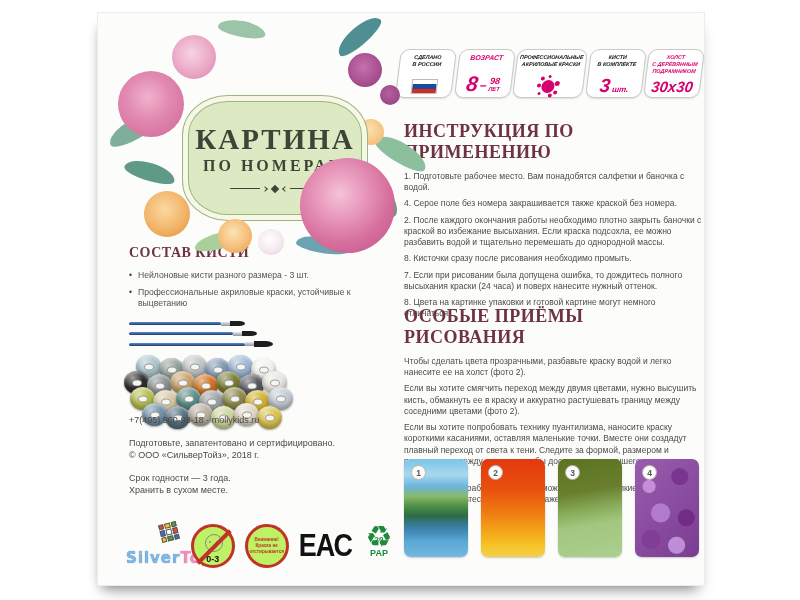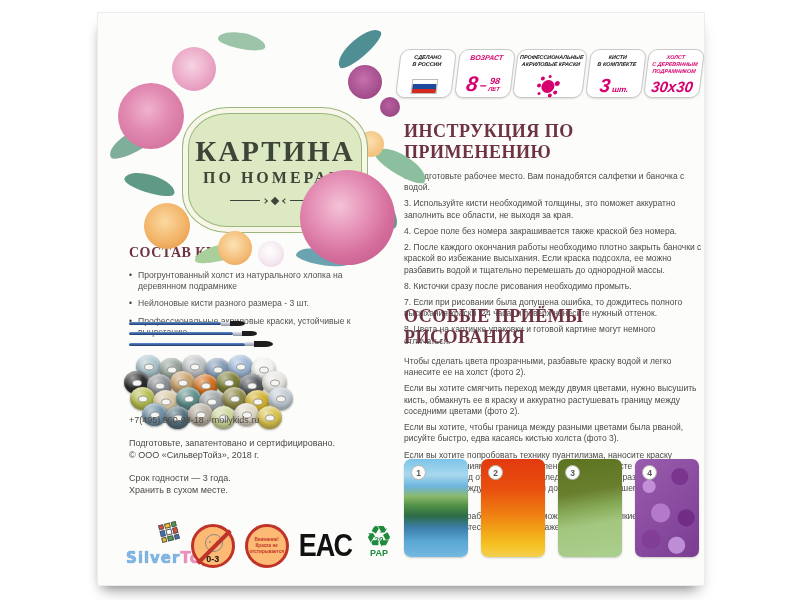--- a/index.html
+++ b/index.html
@@ -13,21 +13,21 @@
   html,body{width:800px;height:600px;}
   body{background:#ffffff;font-family:"Liberation Sans",sans-serif;position:relative;overflow:hidden;}
   .stage{position:absolute;inset:0;}
   .card{
     position:absolute;left:97px;top:12px;width:608px;height:574px;
     background:#fcfcfa;border:1px solid #ececea;
     box-shadow:0 10px 14px -6px rgba(0,0,0,.35), -4px 8px 10px -8px rgba(0,0,0,.25);
   }
 
   
-  .emblem{position:absolute;left:12px;top:22px;width:300px;height:235px;}
+  .emblem{position:absolute;left:12px;top:10px;width:300px;height:235px;}
   .frame{
     position:absolute;left:72px;top:72px;width:186px;height:126px;
     background:#f7f6e9;border:1.5px solid var(--frame-green);
     border-radius:46px 46px 46px 46px / 40px 40px 40px 40px;
     padding:5px;z-index:5;
   }
   .frame-inner{
     width:100%;height:100%;background:var(--frame-fill);
     border:1px solid var(--frame-green);
     border-radius:40px 40px 40px 40px / 34px 34px 34px 34px;
@@ -100,21 +100,21 @@
 
   .marks{position:absolute;left:28px;top:505px;width:270px;height:56px;display:flex;align-items:center;gap:10px;}
   .brandlogo{position:relative;width:92px;height:50px;}
   .brandlogo .cube{position:absolute;left:34px;top:2px;width:18px;height:18px;transform:rotate(-14deg);
     display:grid;grid-template-columns:repeat(3,1fr);grid-template-rows:repeat(3,1fr);gap:1px;}
   .brandlogo .cube i{display:block;border:0.5px solid #555;}
   .brandword{position:absolute;bottom:4px;left:0;width:100%;text-align:center;
     font-family:"DejaVu Sans",sans-serif;font-weight:bold;font-size:15px;letter-spacing:1px;}
   .brandword .w1{color:#7db8e8;text-shadow:0 0 1px #2f62a6;}
   .brandword .w2{color:#eb90c0;text-shadow:0 0 1px #b8488a;}
-  .sign{position:relative;width:44px;height:44px;border:3.5px solid #bf3328;border-radius:50%;background:#fdba74;flex:none;}
+  .sign{position:relative;width:44px;height:44px;border:3.5px solid #bf3328;border-radius:50%;background:#bef264;flex:none;}
   .sign .bar{position:absolute;left:-3px;top:18px;width:46px;height:4px;background:#bf3328;transform:rotate(-45deg);}
   .sign .face{position:absolute;left:11px;top:7px;width:18px;height:18px;border-radius:50%;border:1.5px solid #8a8a8a;}
   .sign .face::before{content:"";position:absolute;left:3px;top:6px;width:2px;height:2px;background:#8a8a8a;border-radius:50%;box-shadow:7px 0 0 #8a8a8a;}
   .sign .agetext{position:absolute;left:0;right:0;bottom:1px;text-align:center;font-size:9px;font-weight:bold;color:#111;background:transparent;}
   .sign.warn{display:flex;flex-direction:column;align-items:center;justify-content:center;}
   .sign.warn .wl{font-size:4.6px;line-height:1.25;color:#bf3328;font-weight:bold;text-align:center;}
   .eac{font-family:"Liberation Sans",sans-serif;font-weight:bold;font-size:27px;color:#111;
     letter-spacing:-1px;transform:scaleY(1.15);flex:none;}
   .recycle{position:relative;width:34px;height:48px;flex:none;text-align:center;}
   .recycle .tri{font-size:30px;line-height:1;color:#1e8a3c;}
@@ -200,21 +200,20 @@
       <div class="fl peach1"></div>
       <div class="fl peach2"></div>
       <div class="fl white1"></div>
       <div class="leaf leaf5"></div>
       <div class="leaf leaf6"></div>
     </div>
 
     <div class="kit">
       <h2 class="h-serif">СОСТАВ КИСТИ</h2>
       <ul>
-        <li>Прогрунтованный холст из натурального хлопка на деревянном подрамнике</li>
         <li>Нейлоновые кисти разного размера - 3 шт.</li>
         <li>Профессиональные акриловые краски, устойчивые к выцветанию</li>
       </ul>
     </div>
 
     <div class="brushes">
       <div class="brush">
           <div class="handle" style="width:92px"></div>
           <div class="ferrule"></div>
           <div class="tip"></div>
@@ -403,33 +402,31 @@
           <div class="tl mag">С ДЕРЕВЯННЫМ</div>
           <div class="tl mag">ПОДРАМНИКОМ</div>
         </div>
         <div class="canv bigmag">30х30</div>
       </div>
     </div>
 
     <div class="instr">
       <h2 class="h-serif">ИНСТРУКЦИЯ ПО ПРИМЕНЕНИЮ</h2>
       <p>1. Подготовьте рабочее место. Вам понадобятся салфетки и баночка с водой.</p>
-      <p>3. Используйте кисти необходимой толщины, это поможет аккуратно заполнить все области, не выходя за края.</p>
       <p>4. Серое поле без номера закрашивается также краской без номера.</p>
       <p>2. После каждого окончания работы необходимо плотно закрыть баночки с краской во избежание высыхания. Если краска подсохла, ее можно разбавить водой и тщательно перемешать до однородной массы.</p>
       <p>8. Кисточки сразу после рисования необходимо промыть.</p>
       <p>7. Если при рисовании была допущена ошибка, то дождитесь полного высыхания краски (24 часа) и поверх нанесите нужный оттенок.</p>
       <p>8. Цвета на картинке упаковки и готовой картине могут немного отличаться.</p>
     </div>
 
     <div class="tech">
       <h2 class="h-serif">ОСОБЫЕ ПРИЁМЫ РИСОВАНИЯ</h2>
       <p>Чтобы сделать цвета прозрачными, разбавьте краску водой и легко нанесите ее на холст (фото 2).</p>
       <p>Если вы хотите смягчить переход между двумя цветами, нужно высушить кисть, обмакнуть ее в краску и аккуратно растушевать границу между соседними цветами (фото 2).</p>
-      <p>Если вы хотите, чтобы граница между разными цветами была рваной, рисуйте быстро, едва касаясь кистью холста (фото 3).</p>
       <p>Если вы хотите попробовать технику пуантилизма, наносите краску короткими касаниями, оставляя маленькие точки. Вместе они создадут плавный переход от света к тени. Следите за формой, размером и расстоянием между точками, чтобы достигнуть наилучшего результата (фото 4).</p>
       <p>После того, как работа закончена, можно добавить мелкие детали в картине. Доверьтесь вашему воображению и таланту.</p>
     </div>
 
     <div class="photos">
       <div class="photo p1">
           <div class="num">1</div>
         </div>
       <div class="photo p2">
           <div class="num">2</div>

